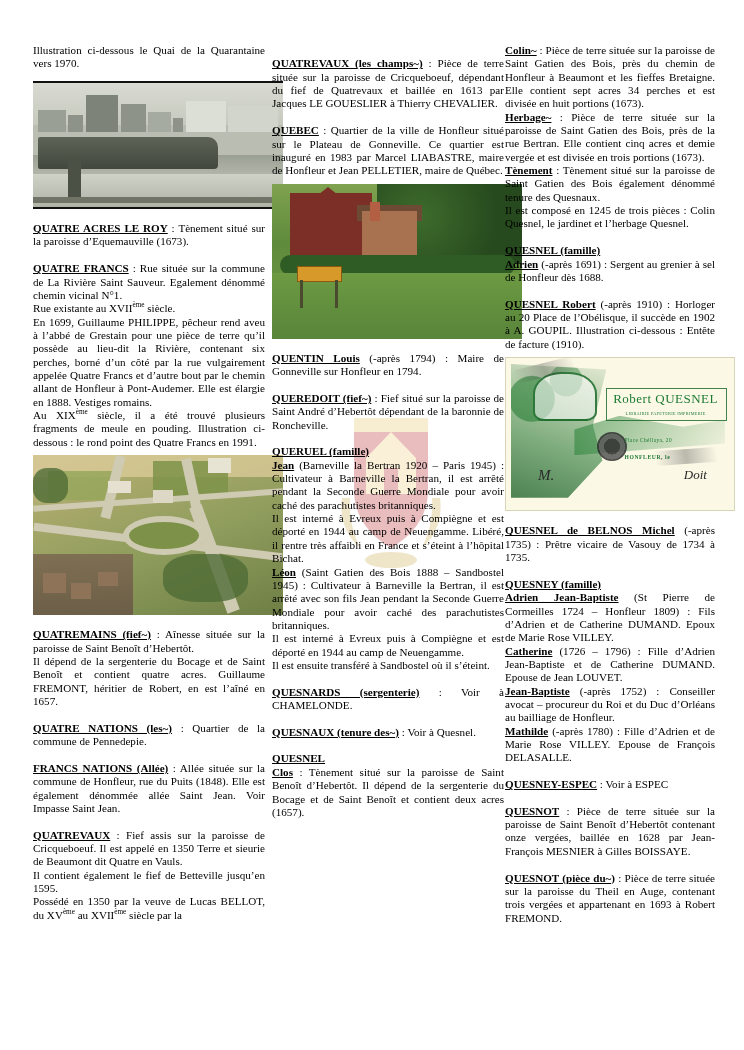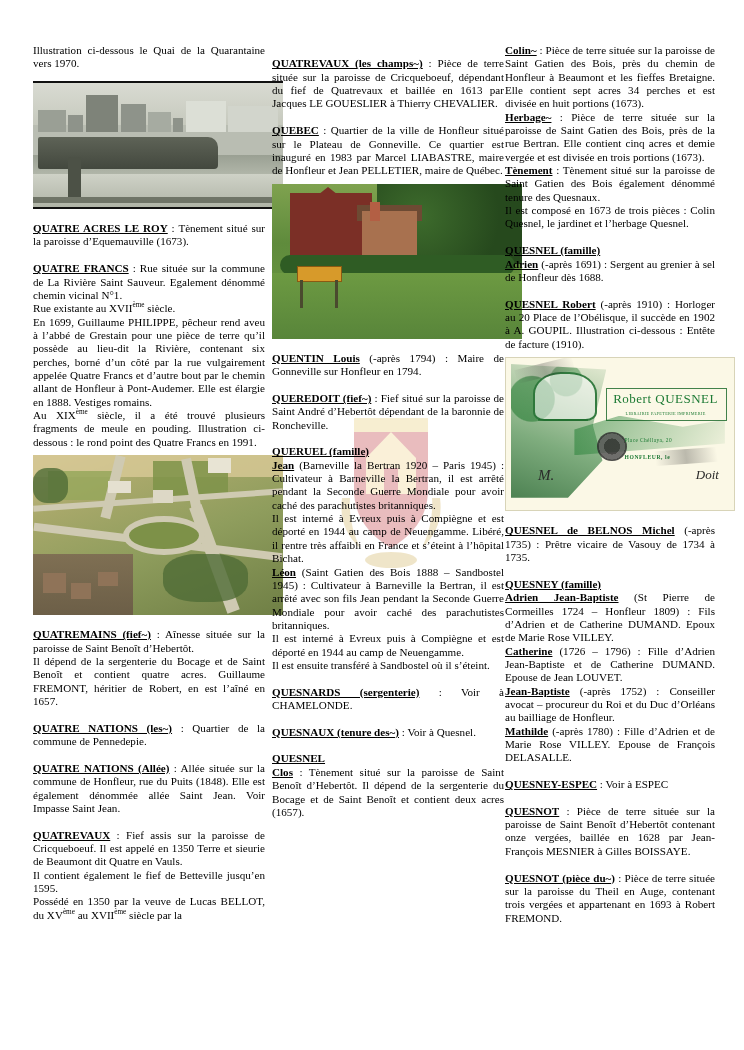--- a/index.html
+++ b/index.html
@@ -114,21 +114,21 @@
     font-family:"Liberation Serif",serif;}
   .inv-sub{position:absolute;left:45%;top:35%;width:50%;text-align:center;
     color:#1d7a34;font-size:4.3px;letter-spacing:.3px;}
   .inv-addr{position:absolute;left:52%;top:52%;color:#1d7a34;font-size:5.4px;letter-spacing:.4px;}
   .inv-city{position:absolute;left:52%;top:63%;color:#1d7a34;font-size:5.6px;letter-spacing:.6px;font-weight:bold;}
   .inv-stamp{position:absolute;left:40%;top:49%;width:13%;height:19%;border-radius:50%;
     background:radial-gradient(circle,#2a2a2a 0 38%,#555 39% 62%,#2f2f2f 63%);opacity:.85;}
   .inv-m{position:absolute;left:14%;top:72%;color:#2a2a2a;font-size:15px;font-style:italic;
     font-family:"Liberation Serif",serif;}
   .inv-doit{position:absolute;left:78%;top:72%;color:#2a2a2a;font-size:13px;font-style:italic;
-    font-family:"Liberation Serif",serif;margin-left:12px;}
+    font-family:"Liberation Serif",serif;}
   .inv-script{position:absolute;left:64%;top:60%;width:30%;height:10%;
     background:linear-gradient(85deg,transparent 5%,rgba(40,40,40,.55) 50%,transparent 95%);
     opacity:.55;transform:rotate(-4deg);}
   .inv-topsc{position:absolute;left:4%;top:3%;width:26%;height:9%;
     background:linear-gradient(75deg,transparent,rgba(40,40,40,.45),transparent);
     opacity:.6;transform:rotate(-14deg);}
   .inv-lines{position:absolute;left:14%;top:40%;width:22%;height:2px;background:rgba(25,105,40,.6);}
 </style>
 </head>
 <body>
@@ -204,21 +204,21 @@
       </figure>
 
       <div class="gap"></div>
       <p><b>QUATREMAINS (fief~)</b><span> : Aînesse située sur la paroisse de Saint Benoît d’Hebertôt.</span></p>
       <p><span>Il dépend de la sergenterie du Bocage et de Saint Benoît et contient quatre acres. Guillaume FREMONT, héritier de Robert, en est l’aîné en 1657.</span></p>
 
       <div class="gap"></div>
       <p><b>QUATRE NATIONS (les~)</b><span> : Quartier de la commune de Pennedepie.</span></p>
 
       <div class="gap"></div>
-      <p><b>QUATRE NATIONS (Allée)</b><span> : Allée située sur la commune de Honfleur, rue du Puits (1848). Elle est également dénommée allée Saint Jean. Voir Impasse Saint Jean.</span></p>
+      <p><b>FRANCS NATIONS (Allée)</b><span> : Allée située sur la commune de Honfleur, rue du Puits (1848). Elle est également dénommée allée Saint Jean. Voir Impasse Saint Jean.</span></p>
 
       <div class="gap"></div>
       <p><b>QUATREVAUX</b><span> : Fief assis sur la paroisse de Cricqueboeuf. Il est appelé en 1350 Terre et sieurie de Beaumont dit Quatre en Vauls.</span></p>
       <p><span>Il contient également le fief de Betteville jusqu’en 1595.</span></p>
       <p><span>Possédé en 1350 par la veuve de Lucas BELLOT, du XV</span><span class="sup">ème</span><span> au XVII</span><span class="sup">ème</span><span> siècle par la</span></p>
     </div>
 
     <div class="col col2">
 
 
@@ -266,21 +266,21 @@
       <div class="gap"></div>
       <p><b>QUESNEL</b><span></span></p>
       <p><b>Clos</b><span> : Tènement situé sur la paroisse de Saint Benoît d’Hebertôt. Il dépend de la sergenterie du Bocage et de Saint Benoît et contient deux acres (1657).</span></p>
     </div>
 
     <div class="col col3">
 
       <p><b>Colin~</b><span> : Pièce de terre située sur la paroisse de Saint Gatien des Bois, près du chemin de Honfleur à Beaumont et les fieffes Bretaigne. Elle contient sept acres 34 perches et est divisée en huit portions (1673).</span></p>
       <p><b>Herbage~</b><span> : Pièce de terre située sur la paroisse de Saint Gatien des Bois, près de la rue Bertran. Elle contient cinq acres et demie vergée et est divisée en trois portions (1673).</span></p>
       <p><b>Tènement</b><span> : Tènement situé sur la paroisse de Saint Gatien des Bois également dénommé tenure des Quesnaux.</span></p>
-      <p><span>Il est composé en 1673 de trois pièces : Colin Quesnel, le jardinet et l’herbage Quesnel.</span></p>
+      <p><span>Il est composé en 1245 de trois pièces : Colin Quesnel, le jardinet et l’herbage Quesnel.</span></p>
 
       <div class="gap"></div>
       <p><b>QUESNEL (famille)</b><span></span></p>
       <p><b>Adrien</b><span> (-après 1691) : Sergent au grenier à sel de Honfleur dès 1688.</span></p>
 
       <div class="gap"></div>
       <p><b>QUESNEL Robert</b><span> (-après 1910) : Horloger au 20 Place de l’Obélisque, il succède en 1902 à A. GOUPIL. Illustration ci-dessous : Entête de facture (1910).</span></p>
 
       <div class="gap-s"></div>
       <figure class="photo ph-invoice">

